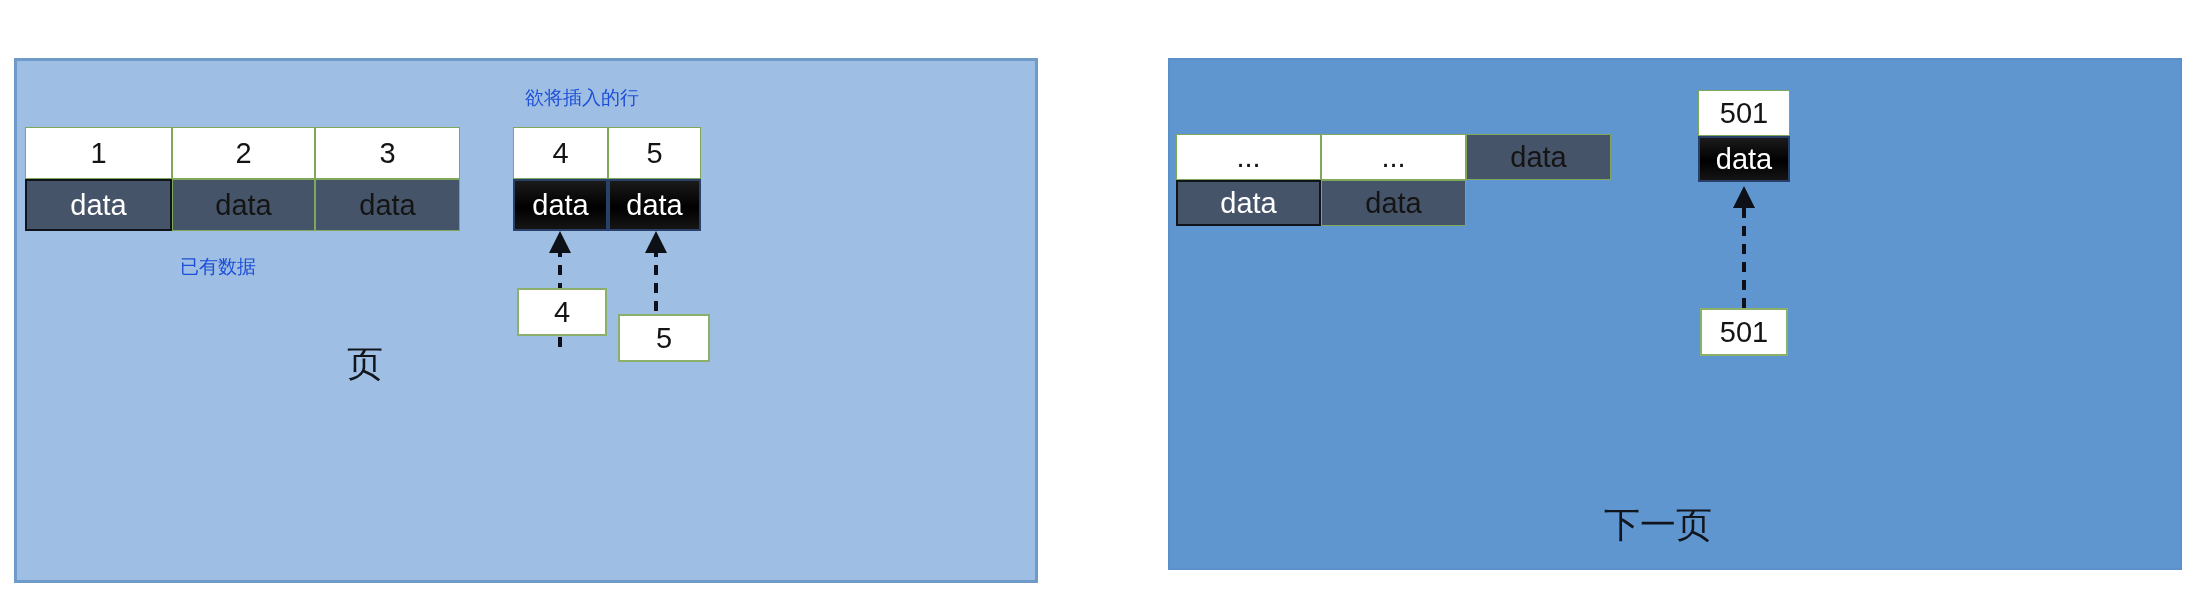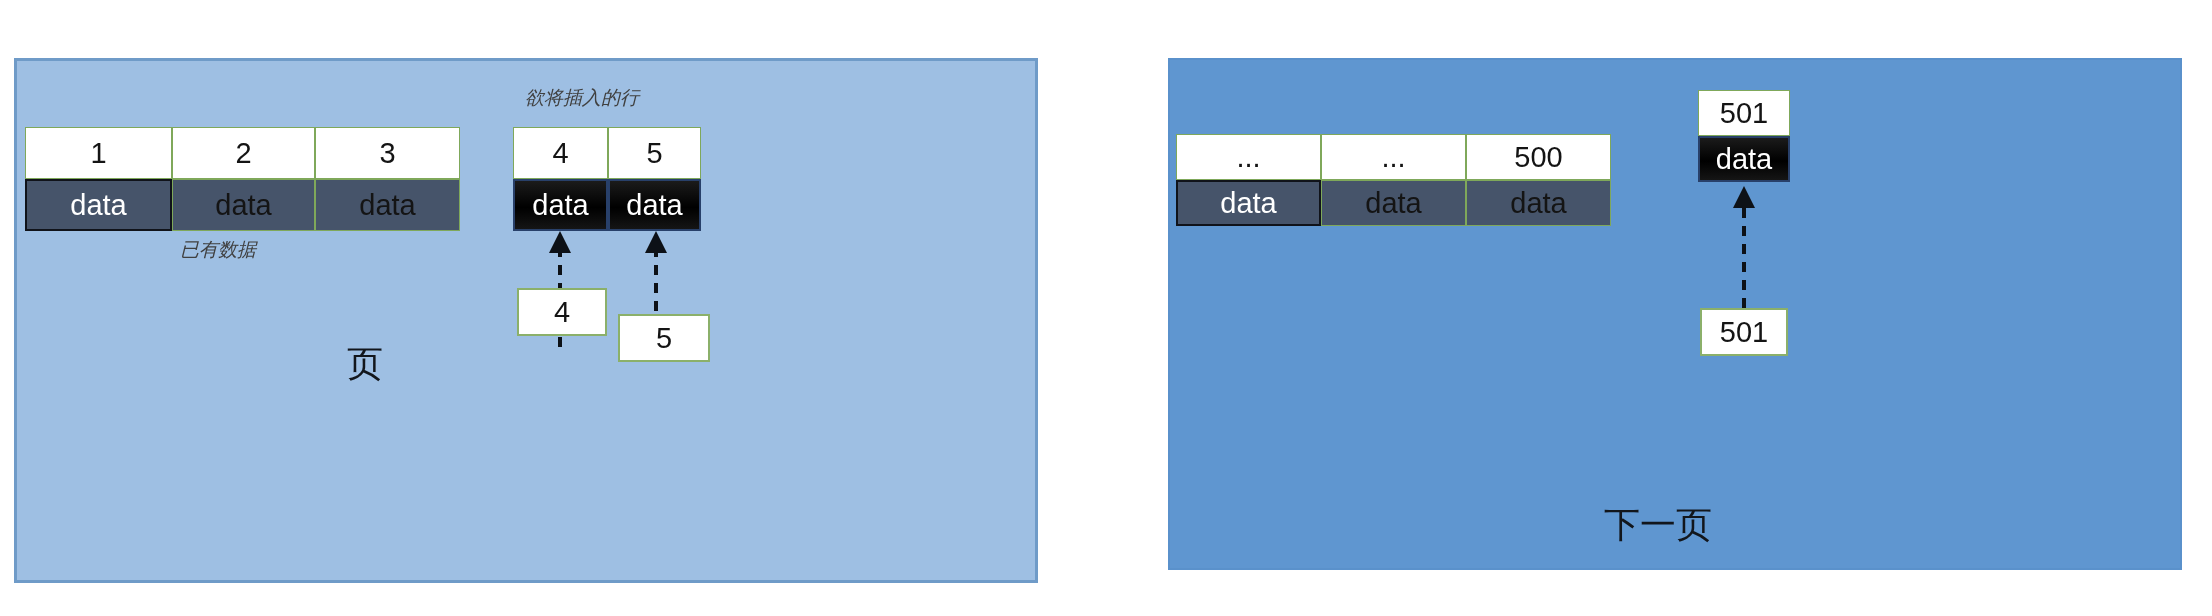--- a/index.html
+++ b/index.html
@@ -101,24 +101,23 @@
     justify-content: center;
     font-size: 29px;
     color: #141414;
     line-height: 1;
   }
 
   
   .small-label {
     position: absolute;
     font-size: 19px;
-    color: #404040;
+    color: #1d4ed8;
     line-height: 1;
     white-space: nowrap;
-    font-style: italic;
   }
 
   
   .arrow-svg {
     position: absolute;
     overflow: visible;
   }
 </style>
 </head>
 <body>
@@ -135,21 +134,21 @@
       <div class="cell-col">
         <div class="cell head" style="width:143px;height:52px;">2</div>
         <div class="cell body-grey" style="width:143px;height:52px;">data</div>
       </div>
       <div class="cell-col">
         <div class="cell head" style="width:145px;height:52px;">3</div>
         <div class="cell body-grey" style="width:145px;height:52px;">data</div>
       </div>
     </div>
 
-    <div class="small-label" style="left: 163px; top: 179px;">已有数据</div>
+    <div class="small-label" style="left: 163px; top: 196px;">已有数据</div>
 
     <div class="small-label" style="left: 508px; top: 27px;">欲将插入的行</div>
 
     <div class="cell-table" style="left: 496px; top: 66px;">
       <div class="cell-col">
         <div class="cell head" style="width:95px;height:52px;">4</div>
         <div class="cell body-black" style="width:95px;height:52px;">data</div>
       </div>
       <div class="cell-col">
         <div class="cell head" style="width:93px;height:52px;">5</div>
@@ -180,21 +179,20 @@
     <div class="cell-table" style="left: 6px; top: 74px;">
       <div class="cell-col">
         <div class="cell head" style="width:145px;height:46px;">...</div>
         <div class="cell body-grey first" style="width:145px;height:46px;">data</div>
       </div>
       <div class="cell-col">
         <div class="cell head" style="width:145px;height:46px;">...</div>
         <div class="cell body-grey" style="width:145px;height:46px;">data</div>
       </div>
       <div class="cell-col">
-        <div class="cell head" style="width:145px;height:46px;">500</div>
         <div class="cell body-grey" style="width:145px;height:46px;">data</div>
       </div>
     </div>
 
     <div class="cell-table" style="left: 528px; top: 30px;">
       <div class="cell-col">
         <div class="cell head" style="width:92px;height:46px;">501</div>
         <div class="cell body-black" style="width:92px;height:46px;">data</div>
       </div>
     </div>

